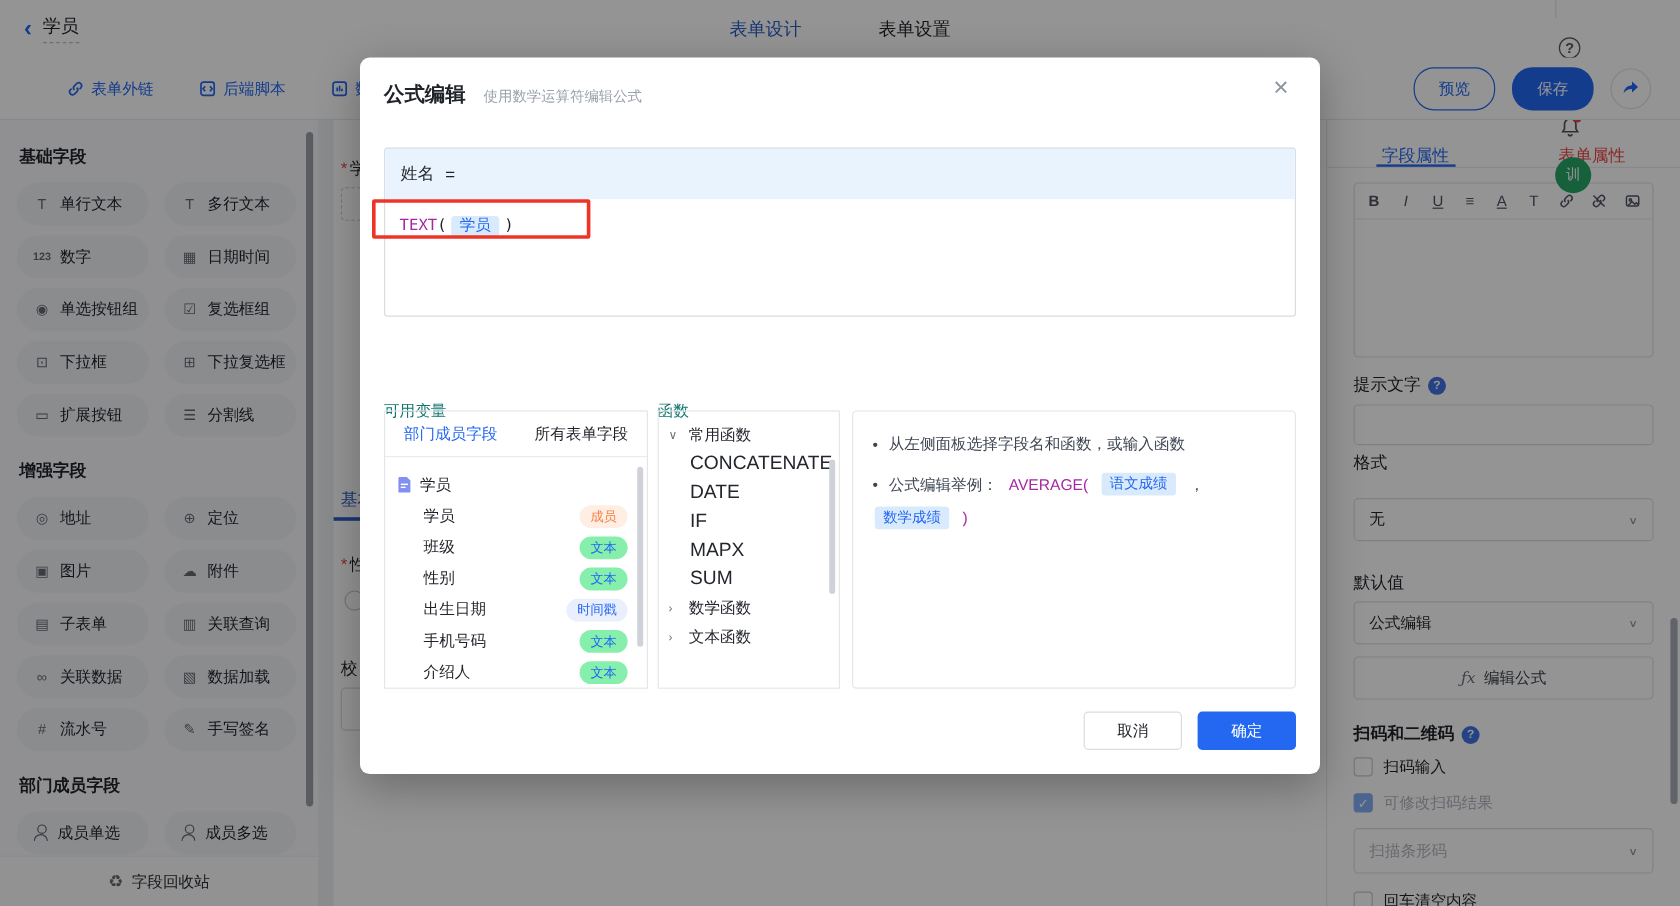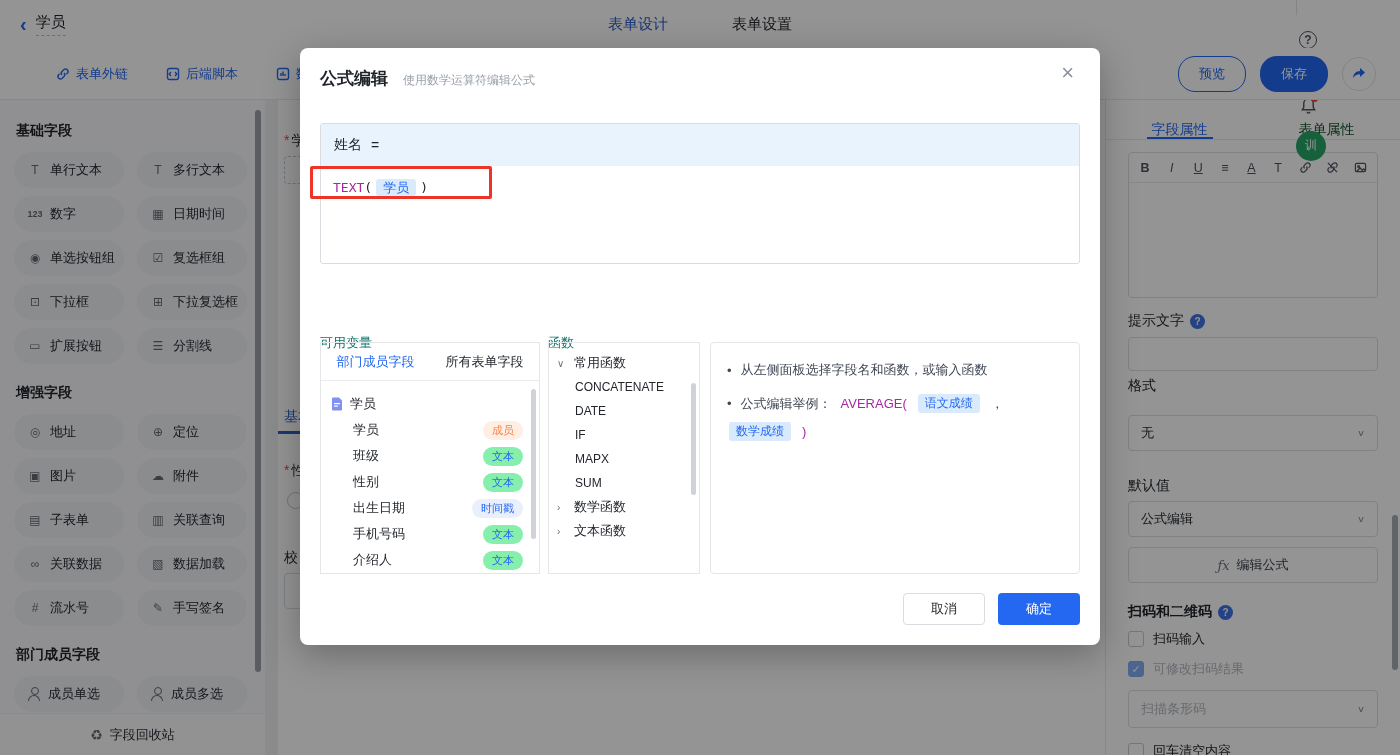--- a/index.html
+++ b/index.html
@@ -54,21 +54,21 @@
   .c-tab { position:absolute; left:6px; top:308px; color:#2d5ec7; }
   .c-tab-line { position:absolute; left:0; top:331px; width:62px; height:3px; background:#2d5ec7; }
   .c-lbl2 { position:absolute; left:6px; top:362px; }
   .c-radio { position:absolute; left:9px; top:392px; width:17px; height:17px; border:1px solid #c3c7ce; border-radius:50%; background:#fff; }
   .c-lbl3 { position:absolute; left:6px; top:449px; }
   .c-input { position:absolute; left:6px; top:473px; width:40px; height:36px; border:1px solid #d9dce2; border-radius:4px; background:#fff; }
 
   
   .rpanel { position:absolute; left:1105px; top:100px; width:295px; bottom:0; background:#fff; border-left:1px solid #e6e8ec; font-size:14px; color:#1f2329; }
   .rtabs { display:flex; height:40px; border-bottom:1px solid #e9ebef;align-items:flex-end; }
-  .rtab { flex:1; display:flex; align-items:center; justify-content:center; font-size:14px; color:#14532d; position:relative; cursor:pointer; }
+  .rtab { flex:1; display:flex; align-items:center; justify-content:center; font-size:14px; color:#ef4444; position:relative; cursor:pointer; }
   .rtab.active { color:#2468f2; }
   .rtab.active::after { content:""; position:absolute; bottom:0; left:50%; transform:translateX(-50%); width:66px; height:2px; background:#2468f2; }
   .editor { position:absolute; left:22px; top:52px; width:250px; height:146px; border:1px solid #dcdfe5; border-radius:4px; }
   .editor-bar { height:30px; border-bottom:1px solid #e9ebef; display:flex; align-items:center; justify-content:space-between; padding:0 10px; color:#4e5461; }
   .eb { font-size:12.5px; cursor:pointer; min-width:12px; text-align:center; }
   .eb.b { font-weight:bold; } .eb.i { font-style:italic; } .eb.u { text-decoration:underline; } .eb.a { text-decoration:underline; }
   .r-label { position:absolute; left:22px; display:flex; align-items:center; gap:6px; font-size:14px; }
   .q-badge { width:15px; height:15px; border-radius:50%; background:#3f73e3; color:#fff; font-size:10px; font-weight:bold; display:inline-flex; align-items:center; justify-content:center; }
   .r-input { position:absolute; left:22px; width:250px; height:34px; border:1px solid #dcdfe5; border-radius:4px; background:#fff; font-size:13px; padding:0 10px; }
   .r-select { position:absolute; left:22px; width:250px; height:36px; border:1px solid #dcdfe5; border-radius:4px; background:#fff; display:flex; align-items:center; justify-content:space-between; padding:0 12px; font-size:13px; cursor:pointer; }
@@ -108,21 +108,21 @@
   .badge.text { color:#2468f2; background:#86efac;text-align:right; }
   .badge.time { color:#2468f2; background:#e9effc; }
   .vscroll { position:absolute; right:3px; top:46px; width:5px; height:150px; background:#cfd3d9; border-radius:3px; }
   .fpanel { position:absolute; left:248px; top:294px; width:152px; height:232px; border:1px solid #e4e6ea; }
   .fsearch { height:34px; border-bottom:1px solid #e9ebef; display:flex; align-items:center; gap:6px; padding:0 9px; }
   .fsearch input { border:none; outline:none; width:100px; font-size:12px; color:#1f2329; font-family:inherit; }
   .fsearch input::placeholder { color:#b8bec8; }
   .ftree { position:relative; padding:8px 0 0 8px; color:#23262d; }
   .fgroup { display:flex; align-items:center; gap:7px; height:24px; font-size:13px; cursor:pointer; }
   .fchev { color:#6b7280; font-size:10px; width:10px; }
-  .fitem { padding-left:18px; height:24px; line-height:24px; font-size:12px; cursor:pointer; }
+  .fitem { padding-left:18px; height:24px; line-height:24px; font-size:16px; cursor:pointer; }
   .fscroll { position:absolute; right:3px; top:40px; width:5px; height:112px; background:#cfd3d9; border-radius:3px; }
   .tips { position:absolute; left:410px; top:294px; width:370px; height:232px; border:1px solid #e4e6ea; border-radius:4px; padding:18px 16px; font-size:13px; color:#3f4754; }
   .tip-row { display:flex; align-items:center; gap:9px; margin-bottom:15px; flex-wrap:wrap; }
   .tip-bullet { color:#3f4754; }
   .tips .chip { font-size:12px; margin:0 2px; }
   .btn-cancel { position:absolute; left:603px; top:545px; width:82px; height:32px; background:#fff; border:1px solid #d9dce1; border-radius:4px; color:#23262d; font-size:13px; cursor:pointer; }
   .btn-ok { position:absolute; left:698px; top:545px; width:82px; height:32px; background:#2468f2; border:none; border-radius:4px; color:#fff; font-size:13px; cursor:pointer; }
 
   svg { display:block; }
 </style>

